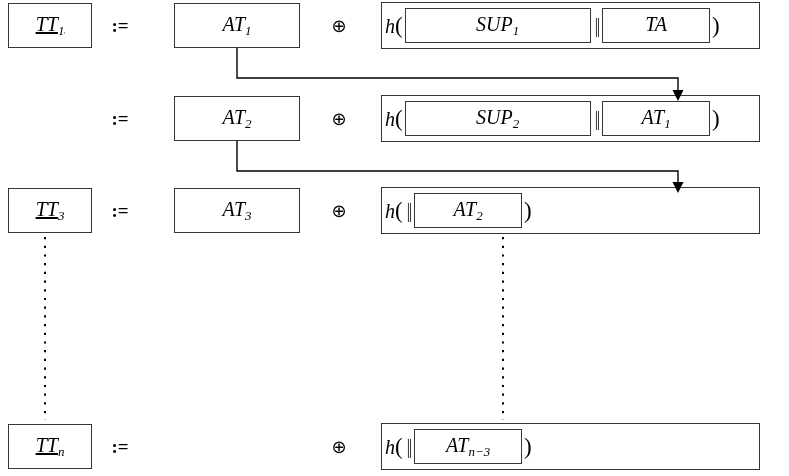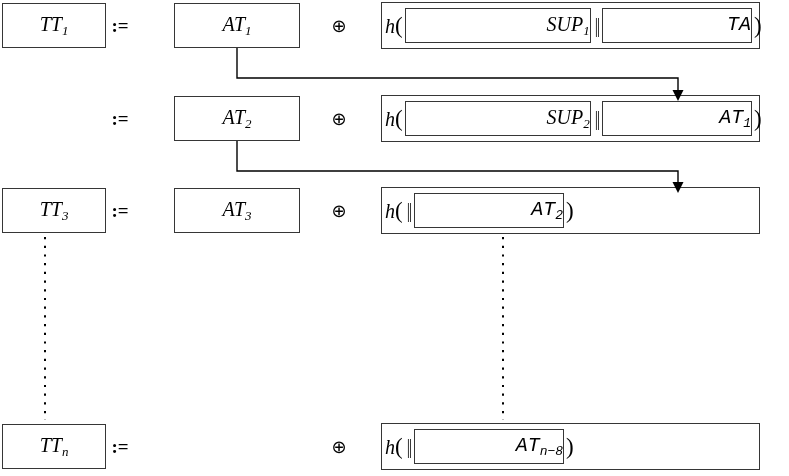--- a/index.html
+++ b/index.html
@@ -29,21 +29,21 @@
 
   .box {
     position: absolute;
     box-sizing: border-box;
     border: 1.5px solid #363636;
     background: #ffffff;
     display: flex;
     align-items: center;
     justify-content: center;
   }
-  .tt-box { left: 2px;   top: 1px; width: 104px;  height: 45px; }
+  .tt-box { left: 8px;   top: 1px; width: 84px;  height: 45px; text-decoration: underline; }
   .at-box { left: 174px; top: 1px; width: 126px; height: 45px; }
 
   .math {
     font-style: italic;
     font-size: 20px;
     line-height: 1;
     white-space: nowrap;
   }
   .math sub {
     font-size: 13px;
@@ -100,25 +100,25 @@
     font-size: 23px;
     line-height: 1;
   }
   .inner-box {
     box-sizing: border-box;
     border: 1.3px solid #363636;
     background: #ffffff;
     height: 35px;
     display: flex;
     align-items: center;
-    justify-content: flex-end;
+    justify-content: center;
     flex: none;
   }
   .sup-box  { width: 186px; margin-left: 2px; }
-  .prev-box { width: 150px; font-family: Liberation Mono, monospace; }
+  .prev-box { width: 108px; }
   .concat-op {
     margin: 0 3px 0 4px;
     font-size: 16px;
     font-style: normal;
     letter-spacing: -1px;
     transform: scaleY(1.25);
   }
   .close-paren { margin-left: 2px; }
 
   #wires {
@@ -196,21 +196,21 @@
   <div class="row row-4">
     <div class="box tt-box">
       <span class="math"><span>TT</span><sub>n</sub></span>
     </div>
     <div class="op assign-op math">:=</div>
     <div class="op xor-op">⊕</div>
     <div class="hash-box">
       <span class="hash-fn"><span class="fn-name">h</span><span class="paren">(</span></span>
       <span class="concat-op">||</span>
       <div class="inner-box prev-box">
-        <span class="math"><span>AT</span><sub>n−8</sub></span>
+        <span class="math"><span>AT</span><sub>n−3</sub></span>
       </div>
       <span class="paren close-paren">)</span>
     </div>
   </div>
 
   <svg id="wires" width="789" height="476" viewBox="0 0 789 476">
 
     <path d="M237 48 L237 78 L678 78 L678 92" fill="none" stroke="#000000" stroke-width="1.4"></path>
     <polygon points="672.5,90 683.5,90 678,101" fill="#000000"></polygon>
 

